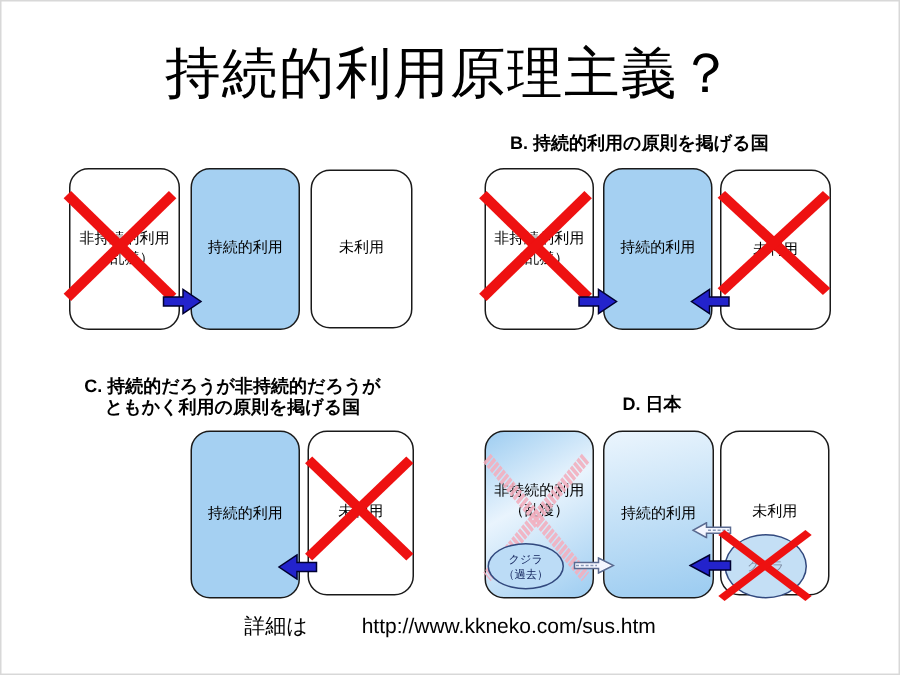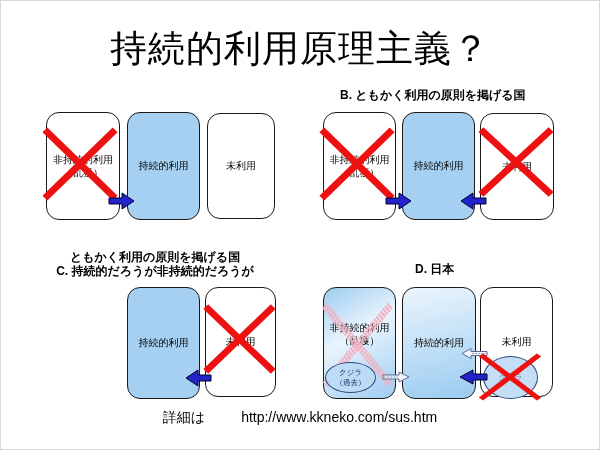--- a/index.html
+++ b/index.html
@@ -53,21 +53,21 @@
         <line x1="5" y1="5" x2="95" y2="95"></line>
         <line x1="95" y1="5" x2="5" y2="95"></line>
       </svg>
   </div>
   <div class="arrow blue" style="left:108px;top:192px;width:27px;height:18px;">
     <svg viewBox="0 0 27 18" preserveAspectRatio="none">
         <polygon points="1,6 14,6 14,1 26,9 14,17 14,12 1,12"></polygon>
       </svg>
   </div>
 
-  <div class="panel-heading" style="left:340px;top:87px;">B. ともかく利用の原則を掲げる国</div>
+  <div class="panel-heading" style="left:340px;top:87px;">B. 持続的利用の原則を掲げる国</div>
   <div class="box" style="left:323px;top:112px;width:71px;height:106px;">
     <span class="box-label">非持続的利用
 （乱獲）</span>
   </div>
   <div class="box blue" style="left:402px;top:112px;width:71px;height:106px;">
     <span class="box-label">持続的利用</span>
   </div>
   <div class="box" style="left:480px;top:113px;width:72px;height:105px;">
     <span class="box-label">未利用</span>
   </div>
@@ -88,22 +88,22 @@
         <polygon points="1,6 14,6 14,1 26,9 14,17 14,12 1,12"></polygon>
       </svg>
   </div>
   <div class="arrow blue" style="left:460px;top:192px;width:27px;height:18px;">
     <svg viewBox="0 0 27 18" preserveAspectRatio="none">
         <polygon points="26,6 13,6 13,1 1,9 13,17 13,12 26,12"></polygon>
       </svg>
   </div>
 
   <div class="panel-heading-2line" style="left:40px;top:250px;width:230px;">
+    <div>C. 持続的だろうが非持続的だろうが</div>
     <div>ともかく利用の原則を掲げる国</div>
-    <div>C. 持続的だろうが非持続的だろうが</div>
   </div>
   <div class="box blue" style="left:127px;top:287px;width:71px;height:110px;">
     <span class="box-label">持続的利用</span>
   </div>
   <div class="box" style="left:205px;top:287px;width:69px;height:108px;">
     <span class="box-label">未利用</span>
   </div>
   <div class="xmark" style="left:202px;top:303px;width:75px;height:72px;">
     <svg viewBox="0 0 100 100" preserveAspectRatio="none">
         <line x1="5" y1="5" x2="95" y2="95"></line>

